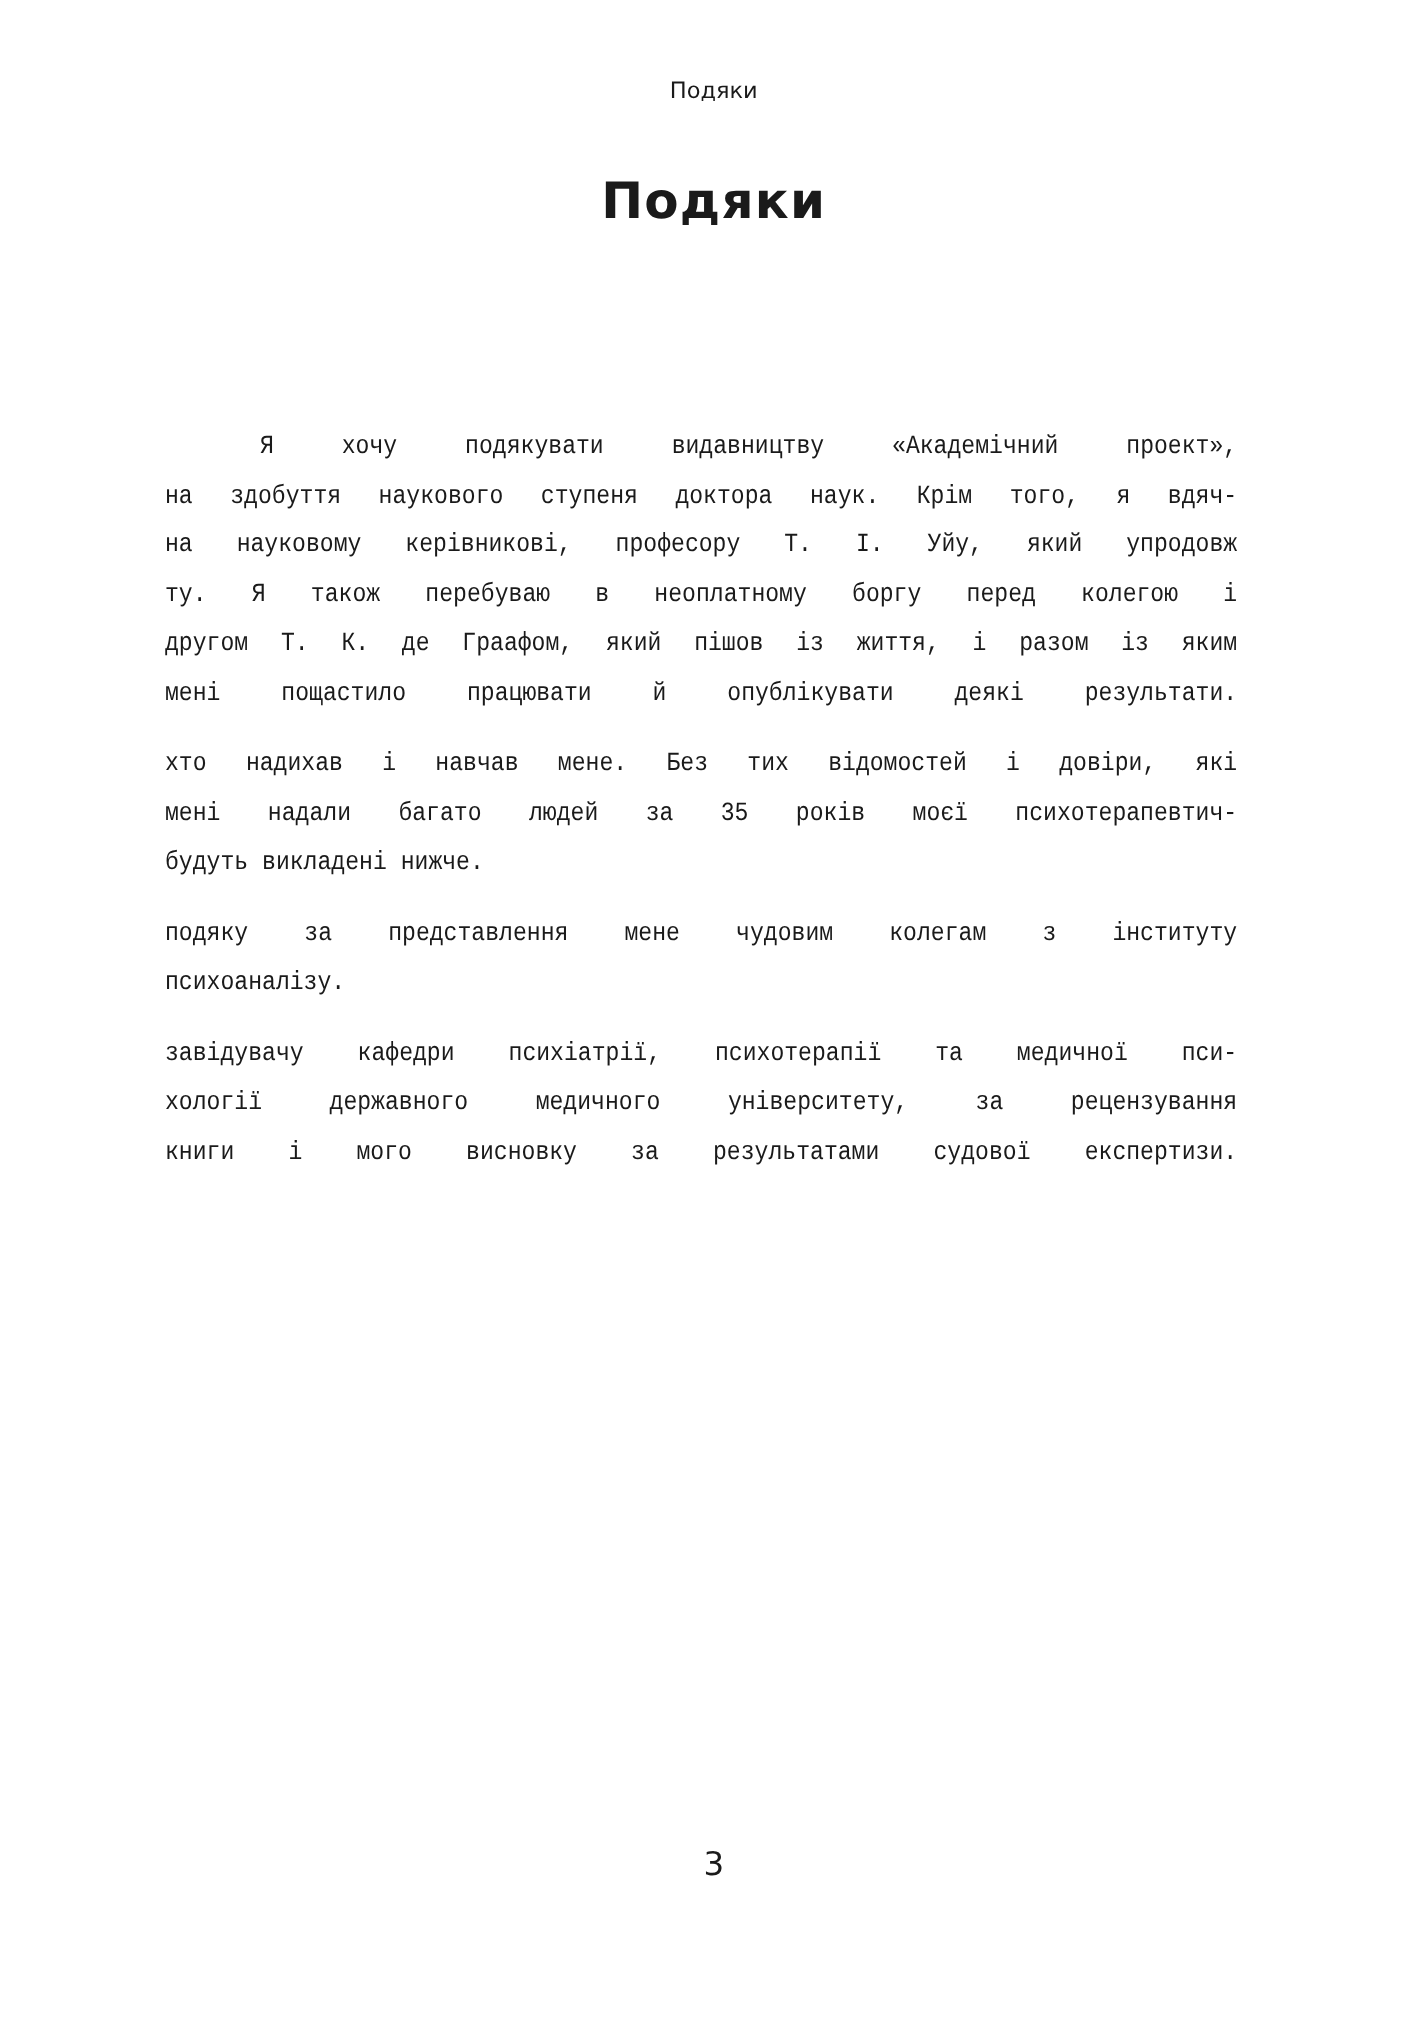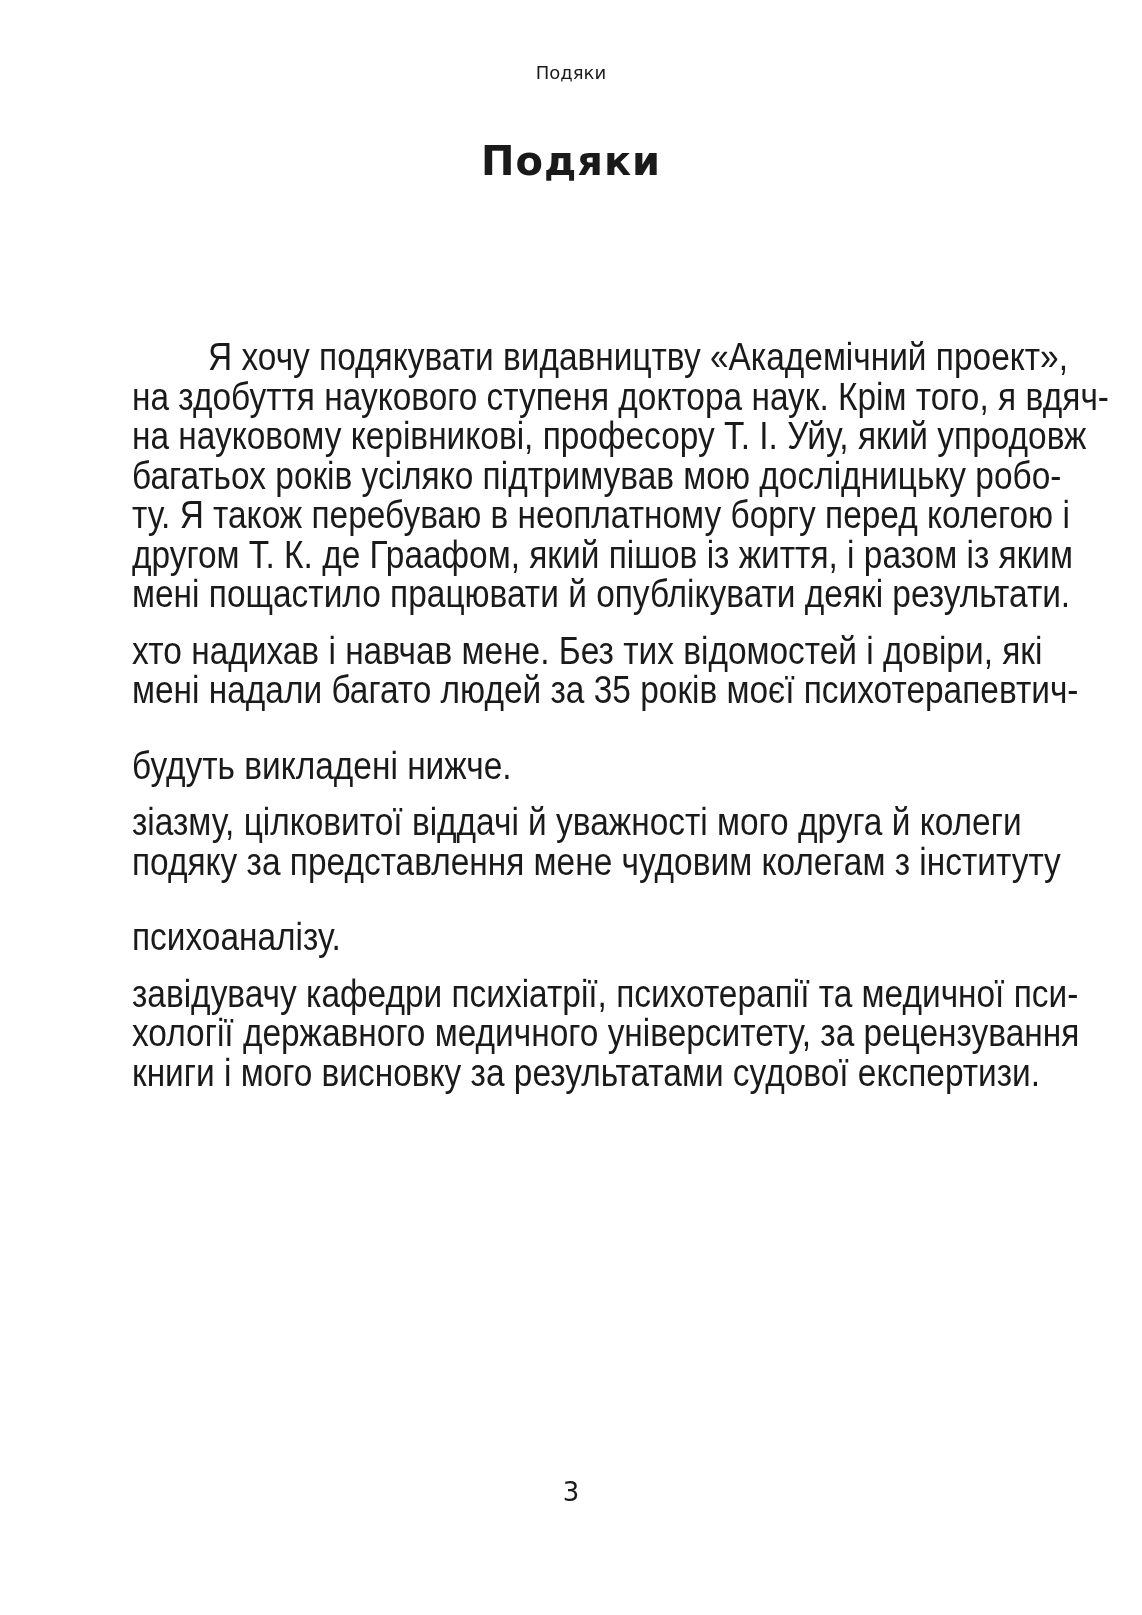--- a/index.html
+++ b/index.html
@@ -7,62 +7,60 @@
   .running-header {
     position: absolute; top: 62px; left: 0; width: 1142px; text-align: center;
     font-family: "DejaVu Sans", sans-serif; font-size: 18px; color: #1a1a1a;
   }
   .title {
     position: absolute; top: 138px; left: 0; width: 1142px; text-align: center;
     font-family: "DejaVu Sans", sans-serif; font-weight: bold; font-size: 40px; letter-spacing: 1px; color: #1a1a1a;
   }
   .body-text {
     position: absolute; top: 338px; left: 132px; width: 858px;
-    font-family: Liberation Sans, sans-serif; font-size: 38px; color: #1a1a1a;
+    font-family: Liberation Mono, monospace; font-size: 21px; color: #1a1a1a;
   }
   .para { margin: 0 0 17px 0; }
   .line {
     display: block; height: 39.5px; line-height: 39.5px;
     text-align: justify; text-align-last: justify; white-space: nowrap;
     transform-origin: left center;
   }
   .line.indent { padding-left: 76px; }
-  .line.last { text-align-last: left; margin-top: 36px; }
+  .line.last { text-align-last: left; }
   .line-inner { display: inline-block; transform: scaleX(0.88); transform-origin: left center; width: 113.6%; text-align: justify; text-align-last: justify; }
   .line.last .line-inner { text-align-last: left; }
   .line.indent .line-inner { width: calc(113.6% - 0px); }
   .page-number {
     position: absolute; top: 1477px; left: 0; width: 1142px; text-align: center;
     font-family: "DejaVu Sans", sans-serif; font-size: 26px; color: #1a1a1a;
   }
 </style>
 </head>
 <body>
 
 <div>
   <div class="running-header">Подяки</div>
   <h1 class="title" style="margin:0;">Подяки</h1>
 
   <div class="body-text">
     <p class="para">
       <span class="line indent"><span class="line-inner">Я хочу подякувати видавництву «Академічний проект»,</span></span>
       <span class="line"><span class="line-inner">на здобуття наукового ступеня доктора наук. Крім того, я вдяч-</span></span>
       <span class="line"><span class="line-inner">на науковому керівникові, професору Т. І. Уйу, який упродовж</span></span>
-      <span class="line"><span class="line-inner">багатьох років усіляко підтримував мою дослідницьку робо-</span></span>
       <span class="line"><span class="line-inner">ту. Я також перебуваю в неоплатному боргу перед колегою і</span></span>
       <span class="line"><span class="line-inner">другом Т. К. де Граафом, який пішов із життя, і разом із яким</span></span>
       <span class="line"><span class="line-inner">мені пощастило працювати й опублікувати деякі результати.</span></span>
     </p>
     <p class="para">
       <span class="line"><span class="line-inner">хто надихав і навчав мене. Без тих відомостей і довіри, які</span></span>
       <span class="line"><span class="line-inner">мені надали багато людей за 35 років моєї психотерапевтич-</span></span>
       <span class="line last"><span class="line-inner">будуть викладені нижче.</span></span>
     </p>
     <p class="para">
-      <span class="line"><span class="line-inner">зіазму, цілковитої віддачі й уважності мого друга й колеги</span></span>
       <span class="line"><span class="line-inner">подяку за представлення мене чудовим колегам з інституту</span></span>
       <span class="line last"><span class="line-inner">психоаналізу.</span></span>
     </p>
     <p class="para">
       <span class="line"><span class="line-inner">завідувачу кафедри психіатрії, психотерапії та медичної пси-</span></span>
       <span class="line"><span class="line-inner">хології державного медичного університету, за рецензування</span></span>
       <span class="line"><span class="line-inner">книги і мого висновку за результатами судової експертизи.</span></span>
     </p>
   </div>
 

